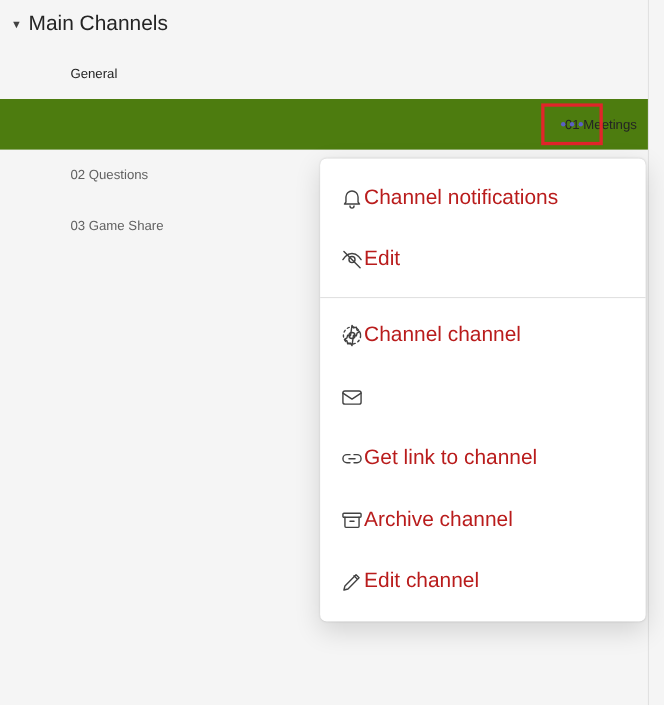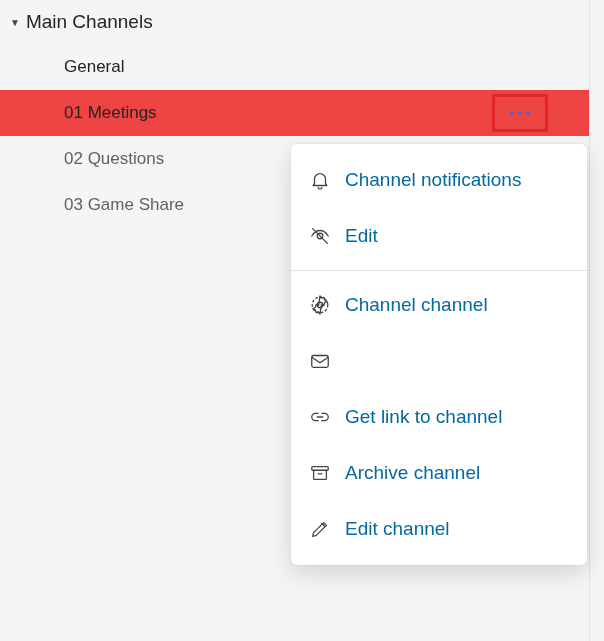--- a/index.html
+++ b/index.html
@@ -36,28 +36,29 @@
   .channel-list {
     list-style: none;
     margin: 0;
     padding: 0;
   }
   .channel-item {
     padding: 0 10px 0 64px;
     height: 46px;
     display: flex;
     align-items: center;
-    font-size: 17px;
+    font-size: 12px;
     color: #616161;
     cursor: pointer;
     position: relative;
   }
   .channel-item.selected {
-    background: #ef4444;
-    color: #242424;
+    background: #4d7c0f;
+    color: #242424;
+    justify-content: flex-end;
   }
   .channel-item.general {
     color: #242424;
   }
   .more-btn {
     position: absolute;
     right: 44px;
     top: 50%;
     transform: translateY(-50%);
     width: 50px;
@@ -92,23 +93,22 @@
     padding: 8px 0;
     display: flex;
     flex-direction: column;
   }
   .menu-item {
     display: flex;
     align-items: center;
     padding: 0 18px;
     height: 56px;
     font-size: 19px;
-    color: #0369a1;
-    cursor: pointer;
-    gap: 14px;
+    color: #b91c1c;
+    cursor: pointer;
   }
   .menu-divider {
     height: 1px;
     background: #e1e1e1;
     margin: 6px 0;
   }
   .icon {
     width: 22px;
     height: 22px;
     display: inline-flex;

